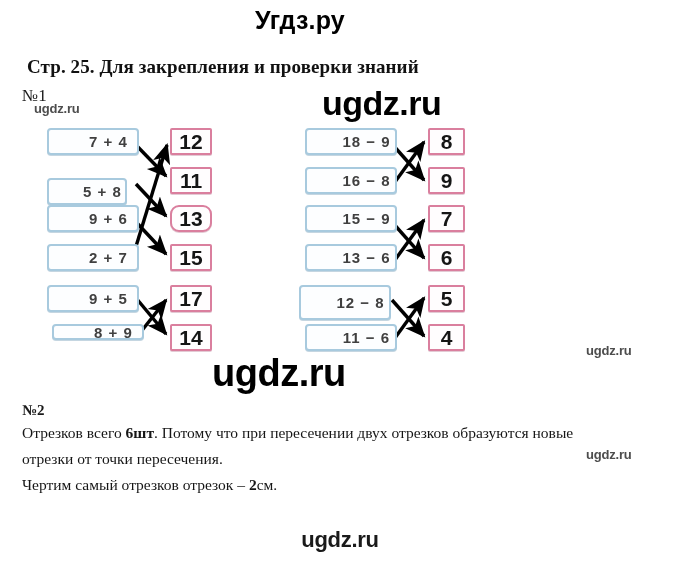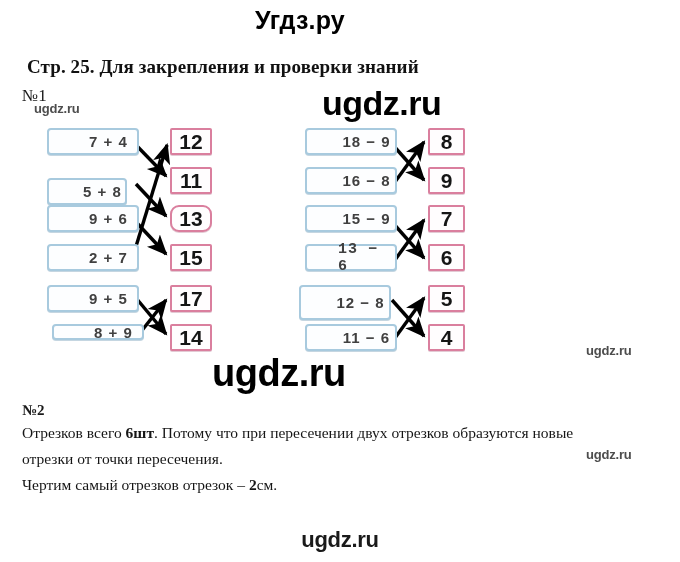--- a/index.html
+++ b/index.html
@@ -160,21 +160,21 @@
   <div class="ans-box" style="left:170px;top:128px;width:42px;height:27px;">12</div>
   <div class="ans-box" style="left:170px;top:167px;width:42px;height:27px;">11</div>
   <div class="ans-box" style="left:170px;top:205px;width:42px;height:27px;border-radius:9px;">13</div>
   <div class="ans-box" style="left:170px;top:244px;width:42px;height:27px;">15</div>
   <div class="ans-box" style="left:170px;top:285px;width:42px;height:27px;">17</div>
   <div class="ans-box" style="left:170px;top:324px;width:42px;height:27px;">14</div>
 
   <div class="op-box" style="left:305px;top:128px;width:92px;height:27px;">18 − 9</div>
   <div class="op-box" style="left:305px;top:167px;width:92px;height:27px;">16 − 8</div>
   <div class="op-box" style="left:305px;top:205px;width:92px;height:27px;">15 − 9</div>
-  <div class="op-box" style="left:305px;top:244px;width:92px;height:27px;font-family:Liberation Mono, monospace;">13 − 6</div>
+  <div class="op-box" style="left:305px;top:244px;width:92px;height:27px;">13 − 6</div>
   <div class="op-box" style="left:299px;top:285px;width:92px;height:35px;">12 − 8</div>
   <div class="op-box" style="left:305px;top:324px;width:92px;height:27px;">11 − 6</div>
 
   <div class="ans-box" style="left:428px;top:128px;width:37px;height:27px;">8</div>
   <div class="ans-box" style="left:428px;top:167px;width:37px;height:27px;">9</div>
   <div class="ans-box" style="left:428px;top:205px;width:37px;height:27px;">7</div>
   <div class="ans-box" style="left:428px;top:244px;width:37px;height:27px;">6</div>
   <div class="ans-box" style="left:428px;top:285px;width:37px;height:27px;">5</div>
   <div class="ans-box" style="left:428px;top:324px;width:37px;height:27px;">4</div>
 

